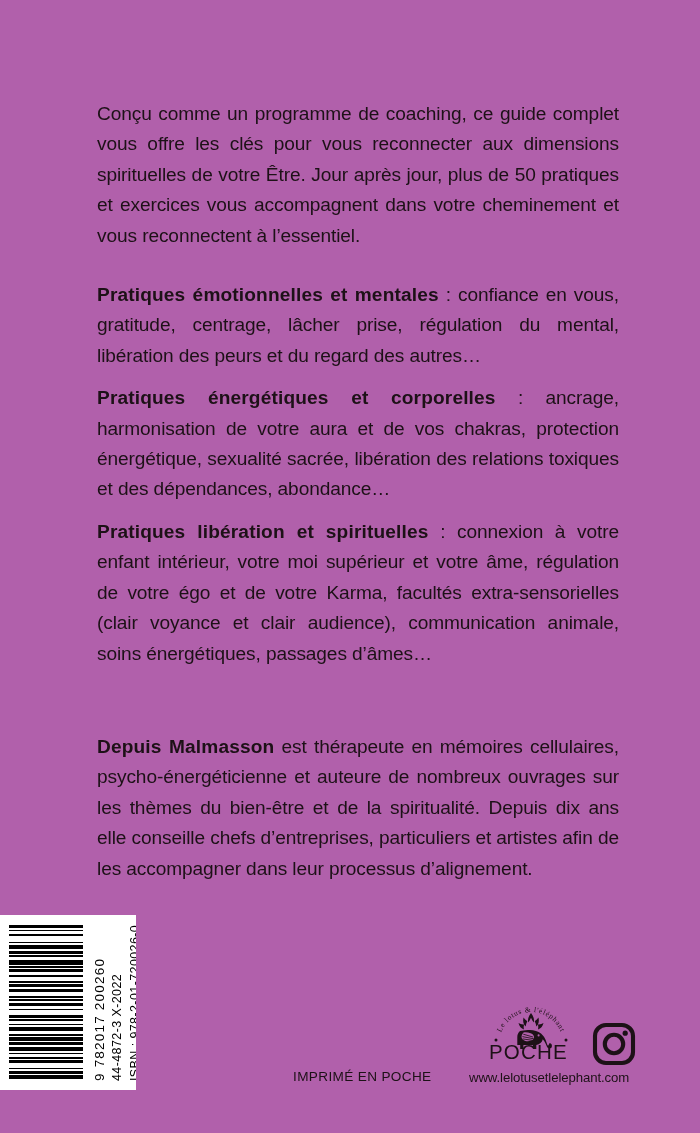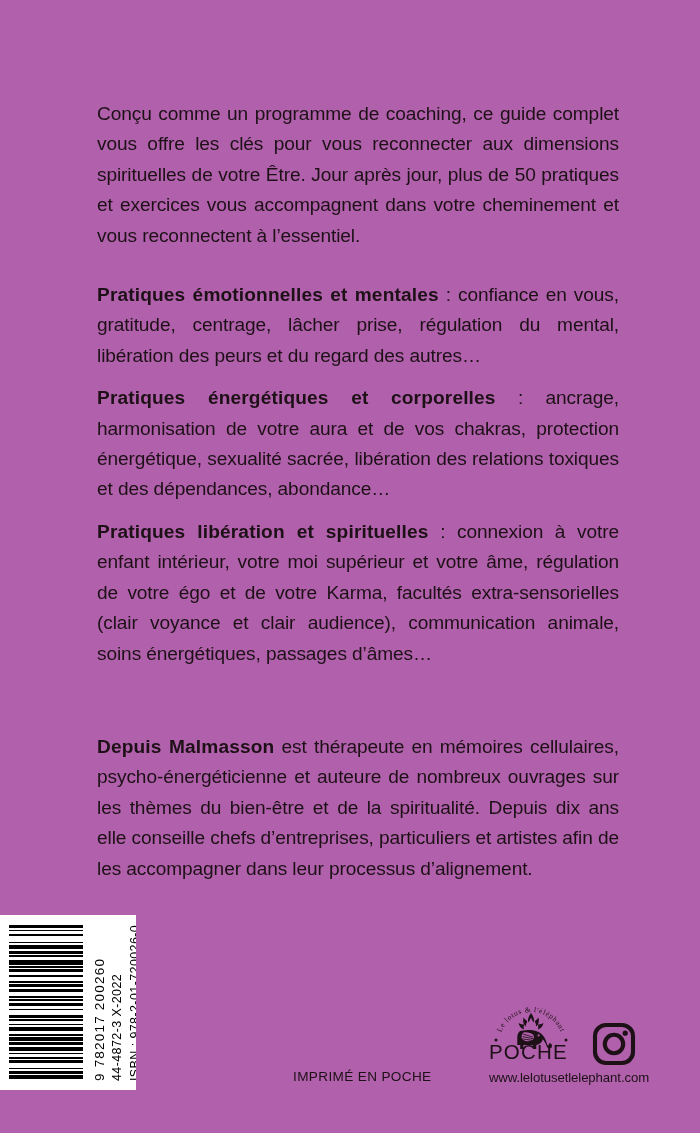--- a/index.html
+++ b/index.html
@@ -140,21 +140,21 @@
     letter-spacing: 1.2px;
     color: #1d1117;
     font-family: "Liberation Sans", sans-serif;
   }
 
   .site {
     position: absolute;
     left: 469px;
     top: 1070px;
     width: 200px;
-    text-align: center;
+    text-align: left;
     font-size: 13.2px;
     letter-spacing: -0.1px;
   }
 
   .instagram {
     position: absolute;
     left: 591px;
     top: 1021px;
     width: 46px;
     height: 46px;

